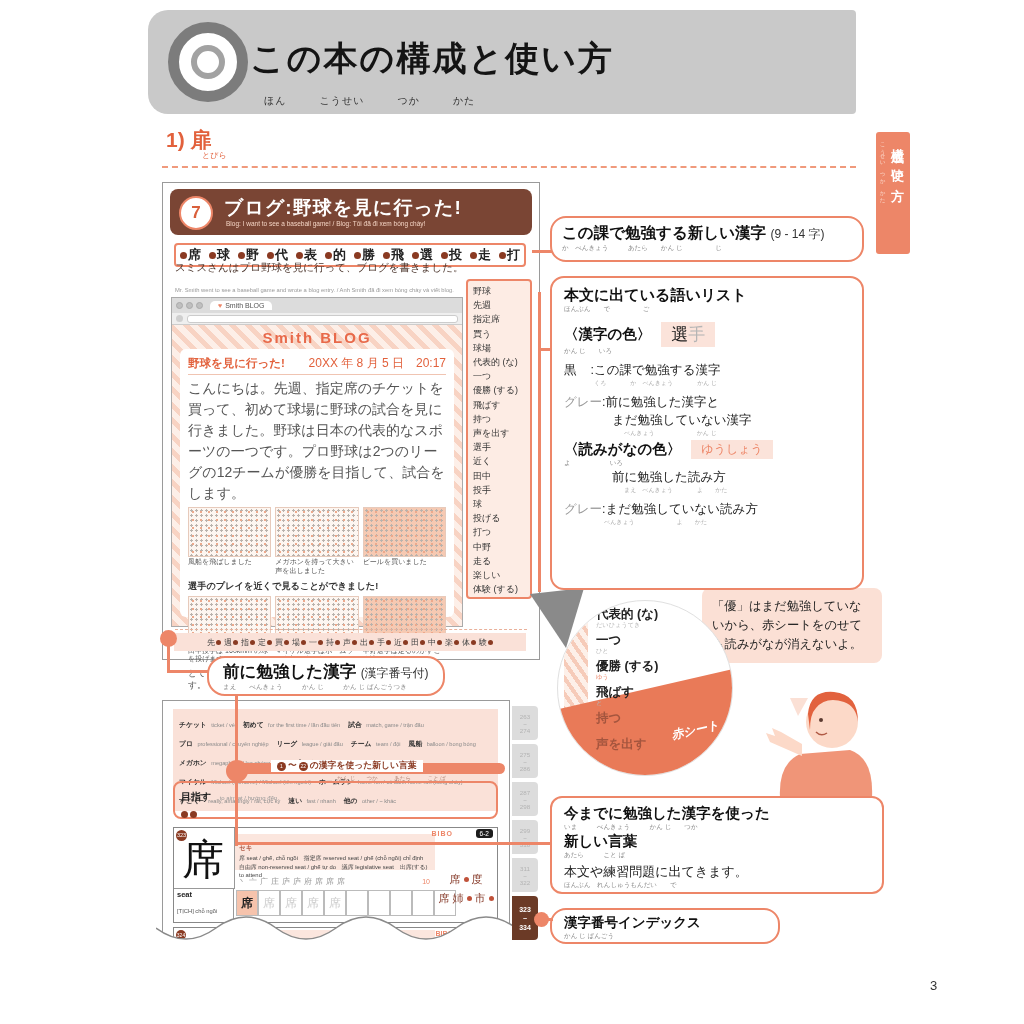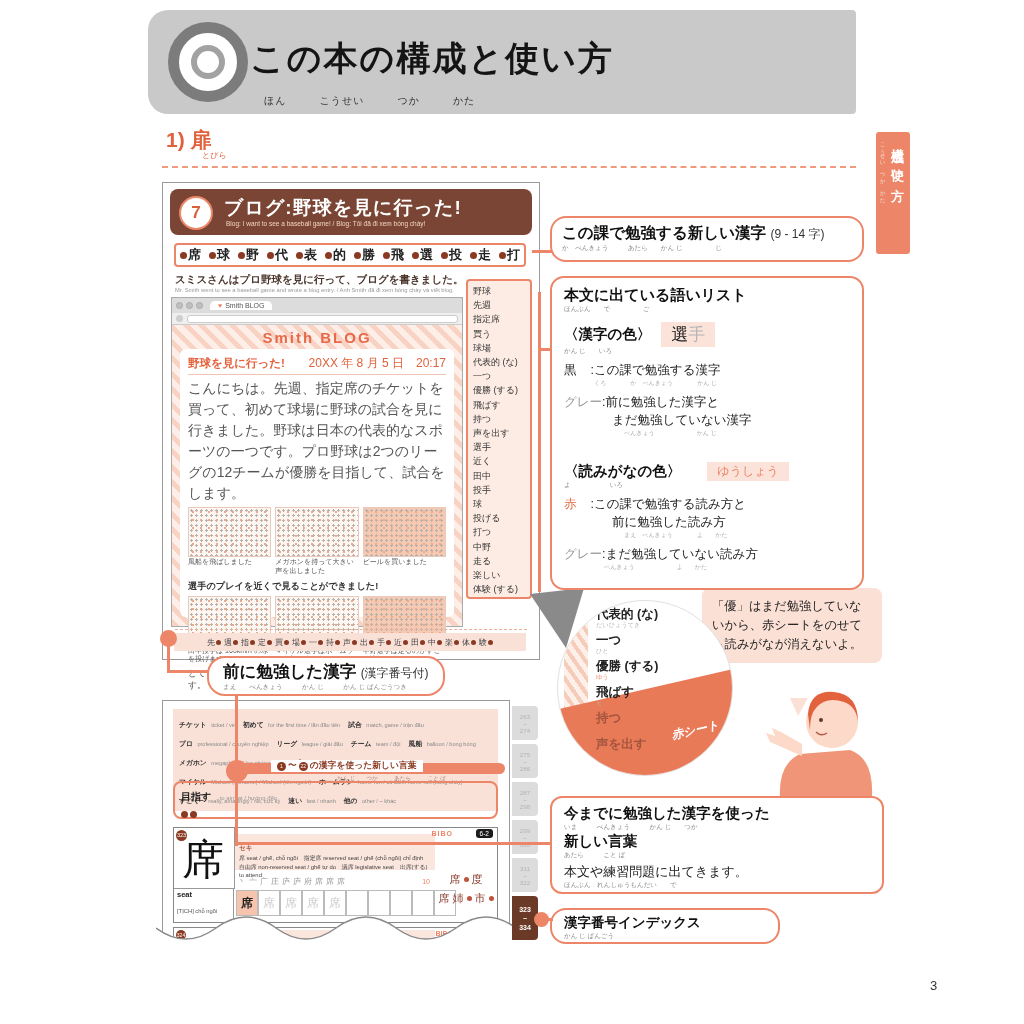--- a/index.html
+++ b/index.html
@@ -29,21 +29,21 @@
   #blog-head{left:7px;top:6px;width:362px;height:46px;background:#7a4534;border-radius:8px;}
   #lesson-circ{left:9px;top:7px;width:30px;height:30px;background:#fff;border:2px solid #ed8668;border-radius:50%;
                text-align:center;line-height:30px;font-size:17px;font-weight:bold;color:#d95f3b;}
   #blog-title{left:54px;top:6px;color:#fff;font-size:19px;font-weight:bold;letter-spacing:1px;}
   #blog-sub{left:56px;top:31px;color:#f3d3c3;font-size:6.5px;}
   #kanji-row{left:11px;top:60px;width:352px;height:24px;border:2px solid #ed8668;border-radius:4px;
              display:flex;align-items:center;justify-content:space-around;box-sizing:border-box;}
   .nk{display:flex;align-items:center;gap:1px;}
   .nk .d{width:7px;height:7px;border-radius:50%;background:#8a3a22;}
   .nk .k{font-size:13px;font-weight:bold;color:#222;}
-  #intro{left:12px;top:90px;width:350px;font-size:10.5px;font-weight:bold;color:#4a342b;}
+  #intro{left:12px;top:78px;width:350px;font-size:10.5px;font-weight:normal;color:#4a342b;}
   #intro-en{left:12px;top:104px;width:350px;font-size:5.8px;color:#999;}
   
   #browser{left:8px;top:114px;width:292px;height:330px;border:1px solid #aaa;background:#e9e9e9;box-sizing:border-box;}
   #chrome{height:15px;background:#dcdcdc;display:flex;align-items:center;padding:0 4px;gap:3px;}
   #chrome .cd{width:5px;height:5px;border-radius:50%;background:#c0c0c0;border:0.5px solid #aaa;}
   #btab{background:#fff;border-radius:5px 5px 0 0;font-size:7px;color:#555;padding:1px 8px;margin-left:4px;display:flex;gap:3px;align-items:center;}
   #btab .hh{color:#ed8668;font-size:7px;}
   #navbar{height:11px;background:#efefef;border-bottom:1px solid #ccc;display:flex;align-items:center;gap:4px;padding:0 4px;}
   #navbar .bk{width:7px;height:7px;border-radius:50%;background:#cfcfcf;}
   #navbar .url{flex:1;height:6px;background:#fff;border:0.5px solid #ccc;border-radius:3px;}
@@ -440,27 +440,26 @@
       </span>
     </div>
     <div class="furi">かん じ　　いろ</div>
 
     <div class="lgline"><span>黒</span><span style="margin-left:14px;">:この課で勉強する漢字</span></div>
     <div class="lgfuri">くろ　　　　か　べんきょう　　　　かん じ</div>
     <div class="lgline"><span class="lglabel-gray">グレー</span><span>:前に勉強した漢字と</span></div>
     <div class="lgline" style="margin-left:48px;margin-top:1px;">まだ勉強していない漢字</div>
     <div class="lgfuri" style="margin-left:60px;">べんきょう　　　　　　　かん じ</div>
 
-    <div style="margin-top:24px;display:flex;align-items:center;gap:26px;">
+    <div style="margin-top:2px;display:flex;align-items:center;gap:10px;">
       <span class="lbl-main" style="font-size:14.5px;">〈読みがなの色〉</span>
       <span class="chip" style="color:#ed8668;font-size:12px;">ゆうしょう</span>
     </div>
     <div class="furi">よ　　　　　　いろ</div>
 
-    <div class="lgline"><span class="lglabel-red">赤</span><span style="margin-left:14px;">:この課で勉強する読み方と</span></div>
     <div class="lgline" style="margin-left:48px;margin-top:1px;">前に勉強した読み方</div>
     <div class="lgfuri" style="margin-left:60px;">まえ　べんきょう　　　　よ　　かた</div>
     <div class="lgline"><span class="lglabel-gray">グレー</span><span>:まだ勉強していない読み方</span></div>
     <div class="lgfuri" style="margin-left:40px;">べんきょう　　　　　　　よ　　かた</div>
   </div>
 
   <svg class="abs" id="mag-tri" width="60" height="66">
     <polygon points="2,8 56,2 38,62" fill="#8a8a8a"></polygon>
   </svg>
   <div class="abs" id="mag">

